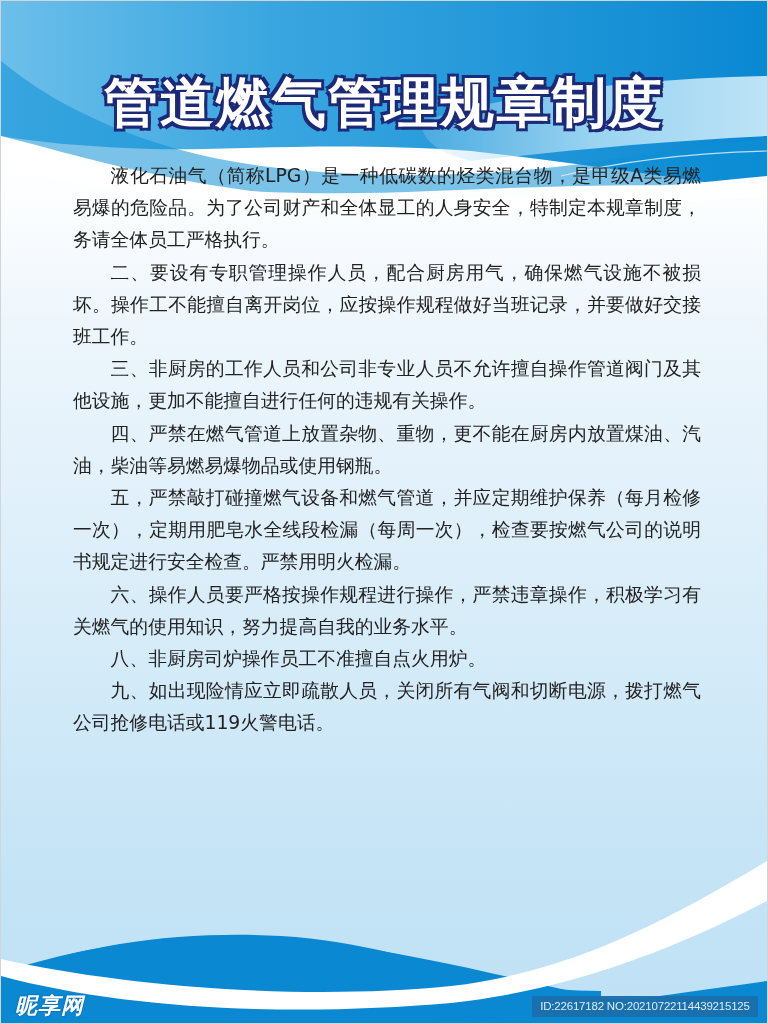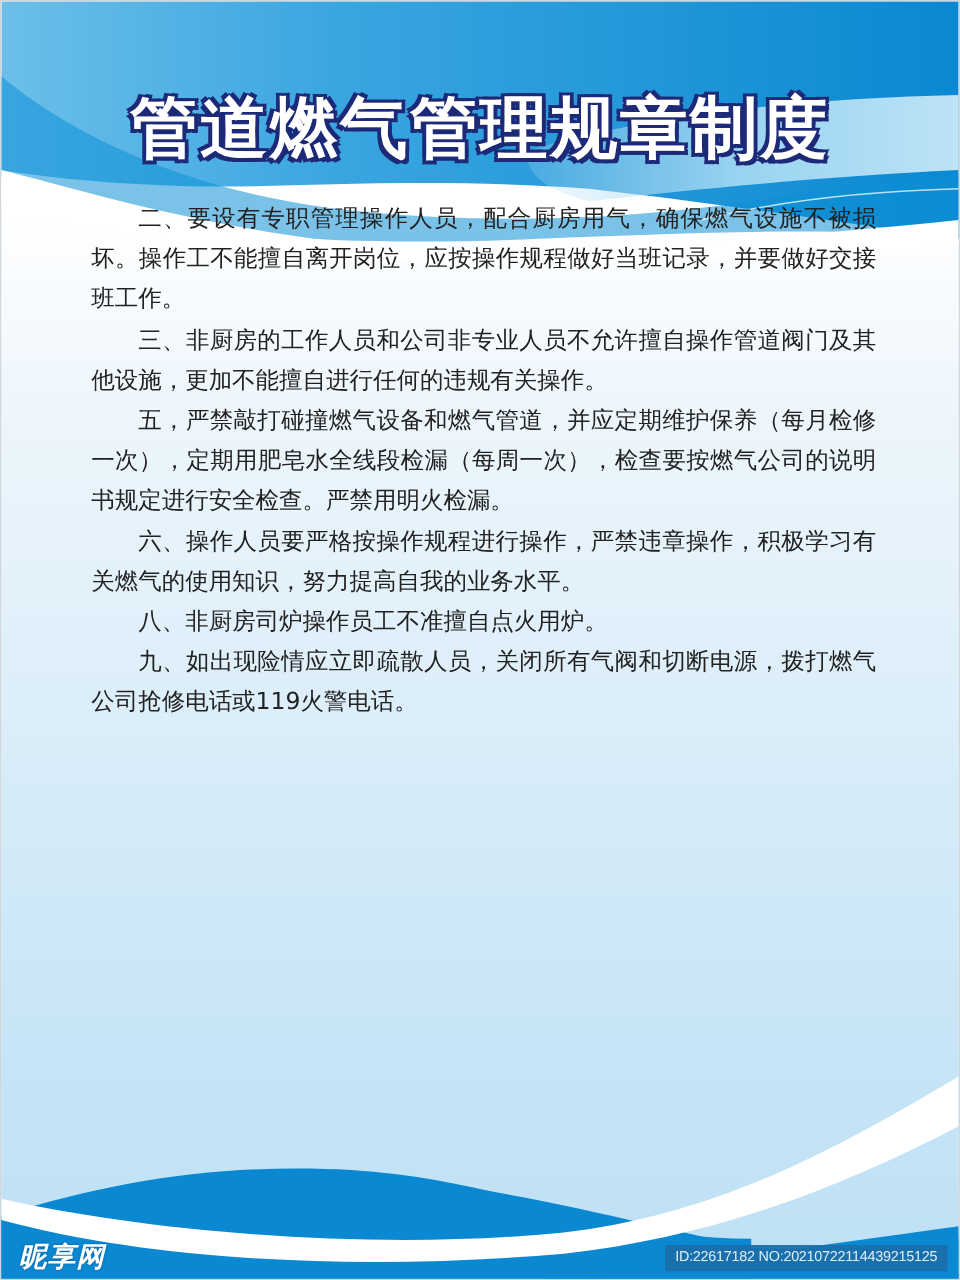--- a/index.html
+++ b/index.html
@@ -79,22 +79,24 @@
     <path d="M0,975 C90,940 190,930 280,935 C360,940 420,960 480,975 C520,985 560,990 600,990 L600,1022 L0,1022 Z" fill="#0a88d2"></path>
     <path d="M0,972 C80,945 160,935 240,936 C330,938 420,955 500,980 C560,998 640,1006 766,990 L766,1022 L0,1022 Z" fill="#0a88d2"></path>
 
     <path d="M0,958 C120,985 300,1000 450,985 C560,972 650,930 766,860 L766,900 C660,955 560,990 450,1002 C300,1015 130,1010 0,975 Z" fill="#ffffff"></path>
     <path d="M430,1022 C520,1015 620,1000 766,980 L766,1022 Z" fill="#0a88d2"></path>
   </svg>
 
   <div class="title">管道燃气管理规章制度</div>
 
   <div class="body-text">
+    <p>液化石油气（简称LPG）是一种低碳数的烃类混台物，是甲级A类易燃易爆的危险品。为了公司财产和全体显工的人身安全，特制定本规章制度，务请全体员工严格执行。</p>
     <p>二、要设有专职管理操作人员，配合厨房用气，确保燃气设施不被损坏。操作工不能擅自离开岗位，应按操作规程做好当班记录，并要做好交接班工作。</p>
     <p>三、非厨房的工作人员和公司非专业人员不允许擅自操作管道阀门及其他设施，更加不能擅自进行任何的违规有关操作。</p>
+    <p>四、严禁在燃气管道上放置杂物、重物，更不能在厨房内放置煤油、汽油，柴油等易燃易爆物品或使用钢瓶。</p>
     <p>五，严禁敲打碰撞燃气设备和燃气管道，并应定期维护保养（每月检修一次），定期用肥皂水全线段检漏（每周一次），检查要按燃气公司的说明书规定进行安全检查。严禁用明火检漏。</p>
     <p>六、操作人员要严格按操作规程进行操作，严禁违章操作，积极学习有关燃气的使用知识，努力提高自我的业务水平。</p>
     <p>八、非厨房司炉操作员工不准擅自点火用炉。</p>
     <p>九、如出现险情应立即疏散人员，关闭所有气阀和切断电源，拨打燃气公司抢修电话或119火警电话。</p>
   </div>
 
   <div class="wm-left">
     <span class="brand">昵享网</span>
     <span class="url">www.nipic.cn</span>
   </div>

